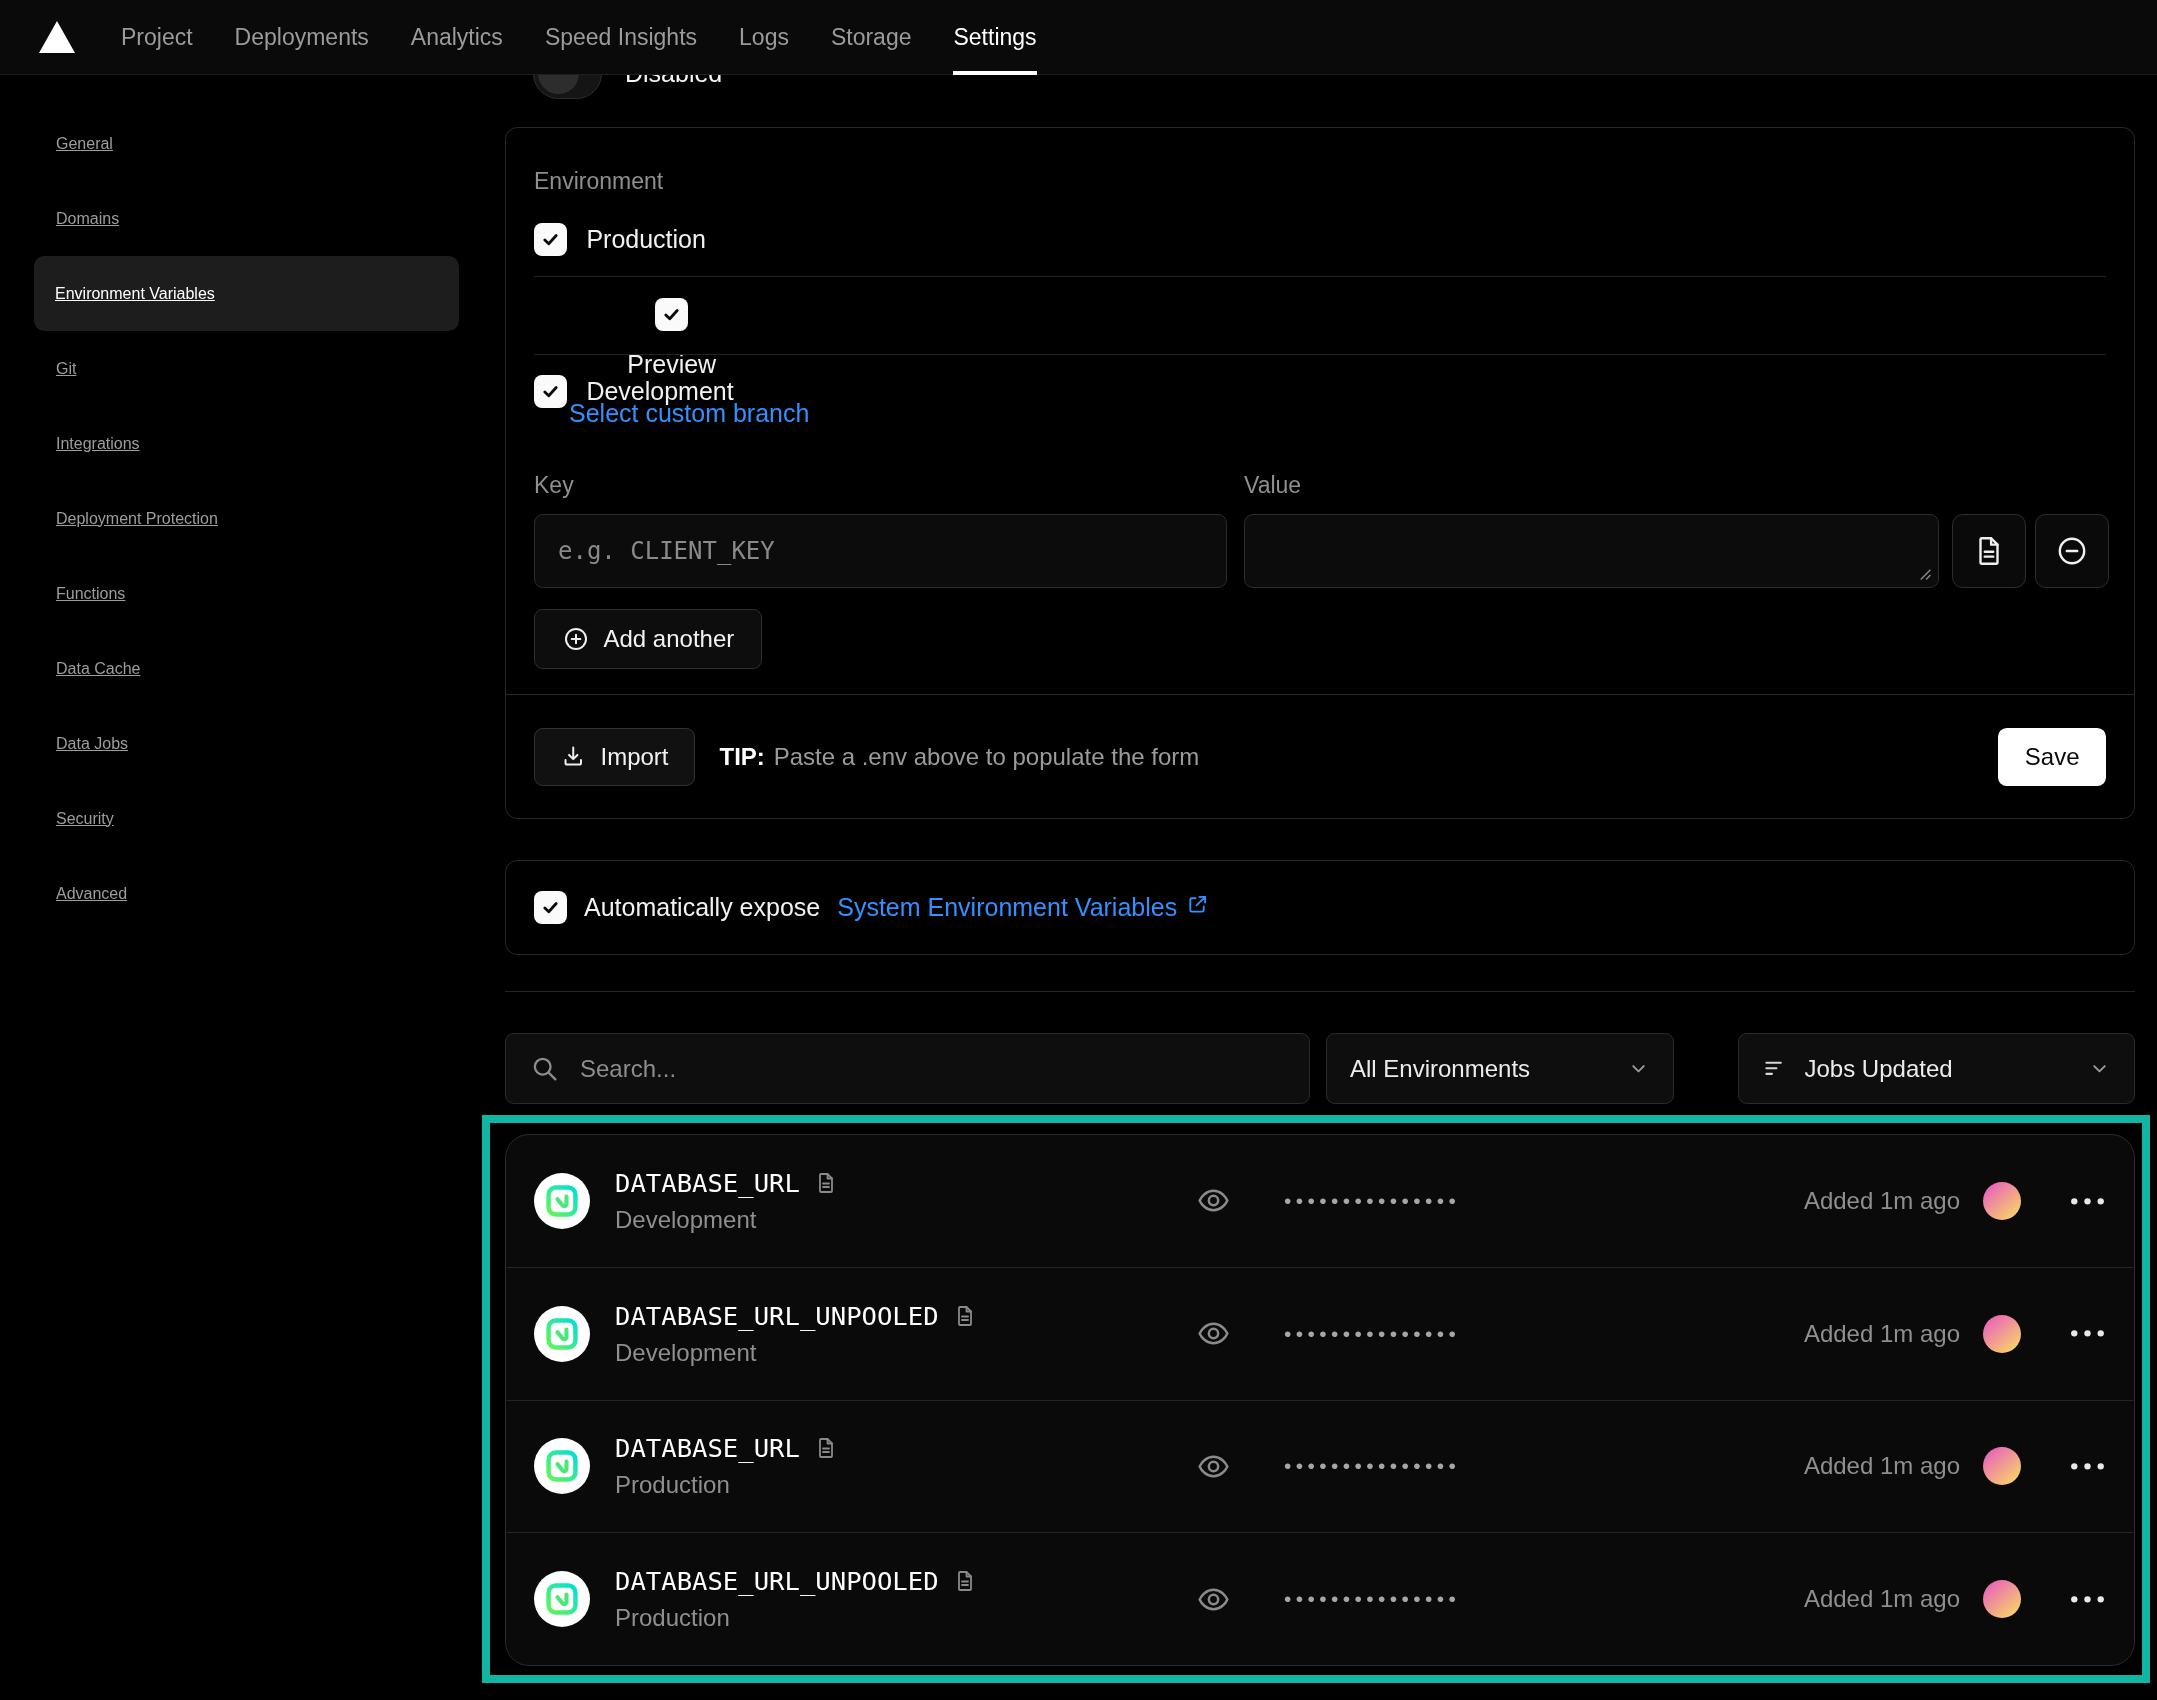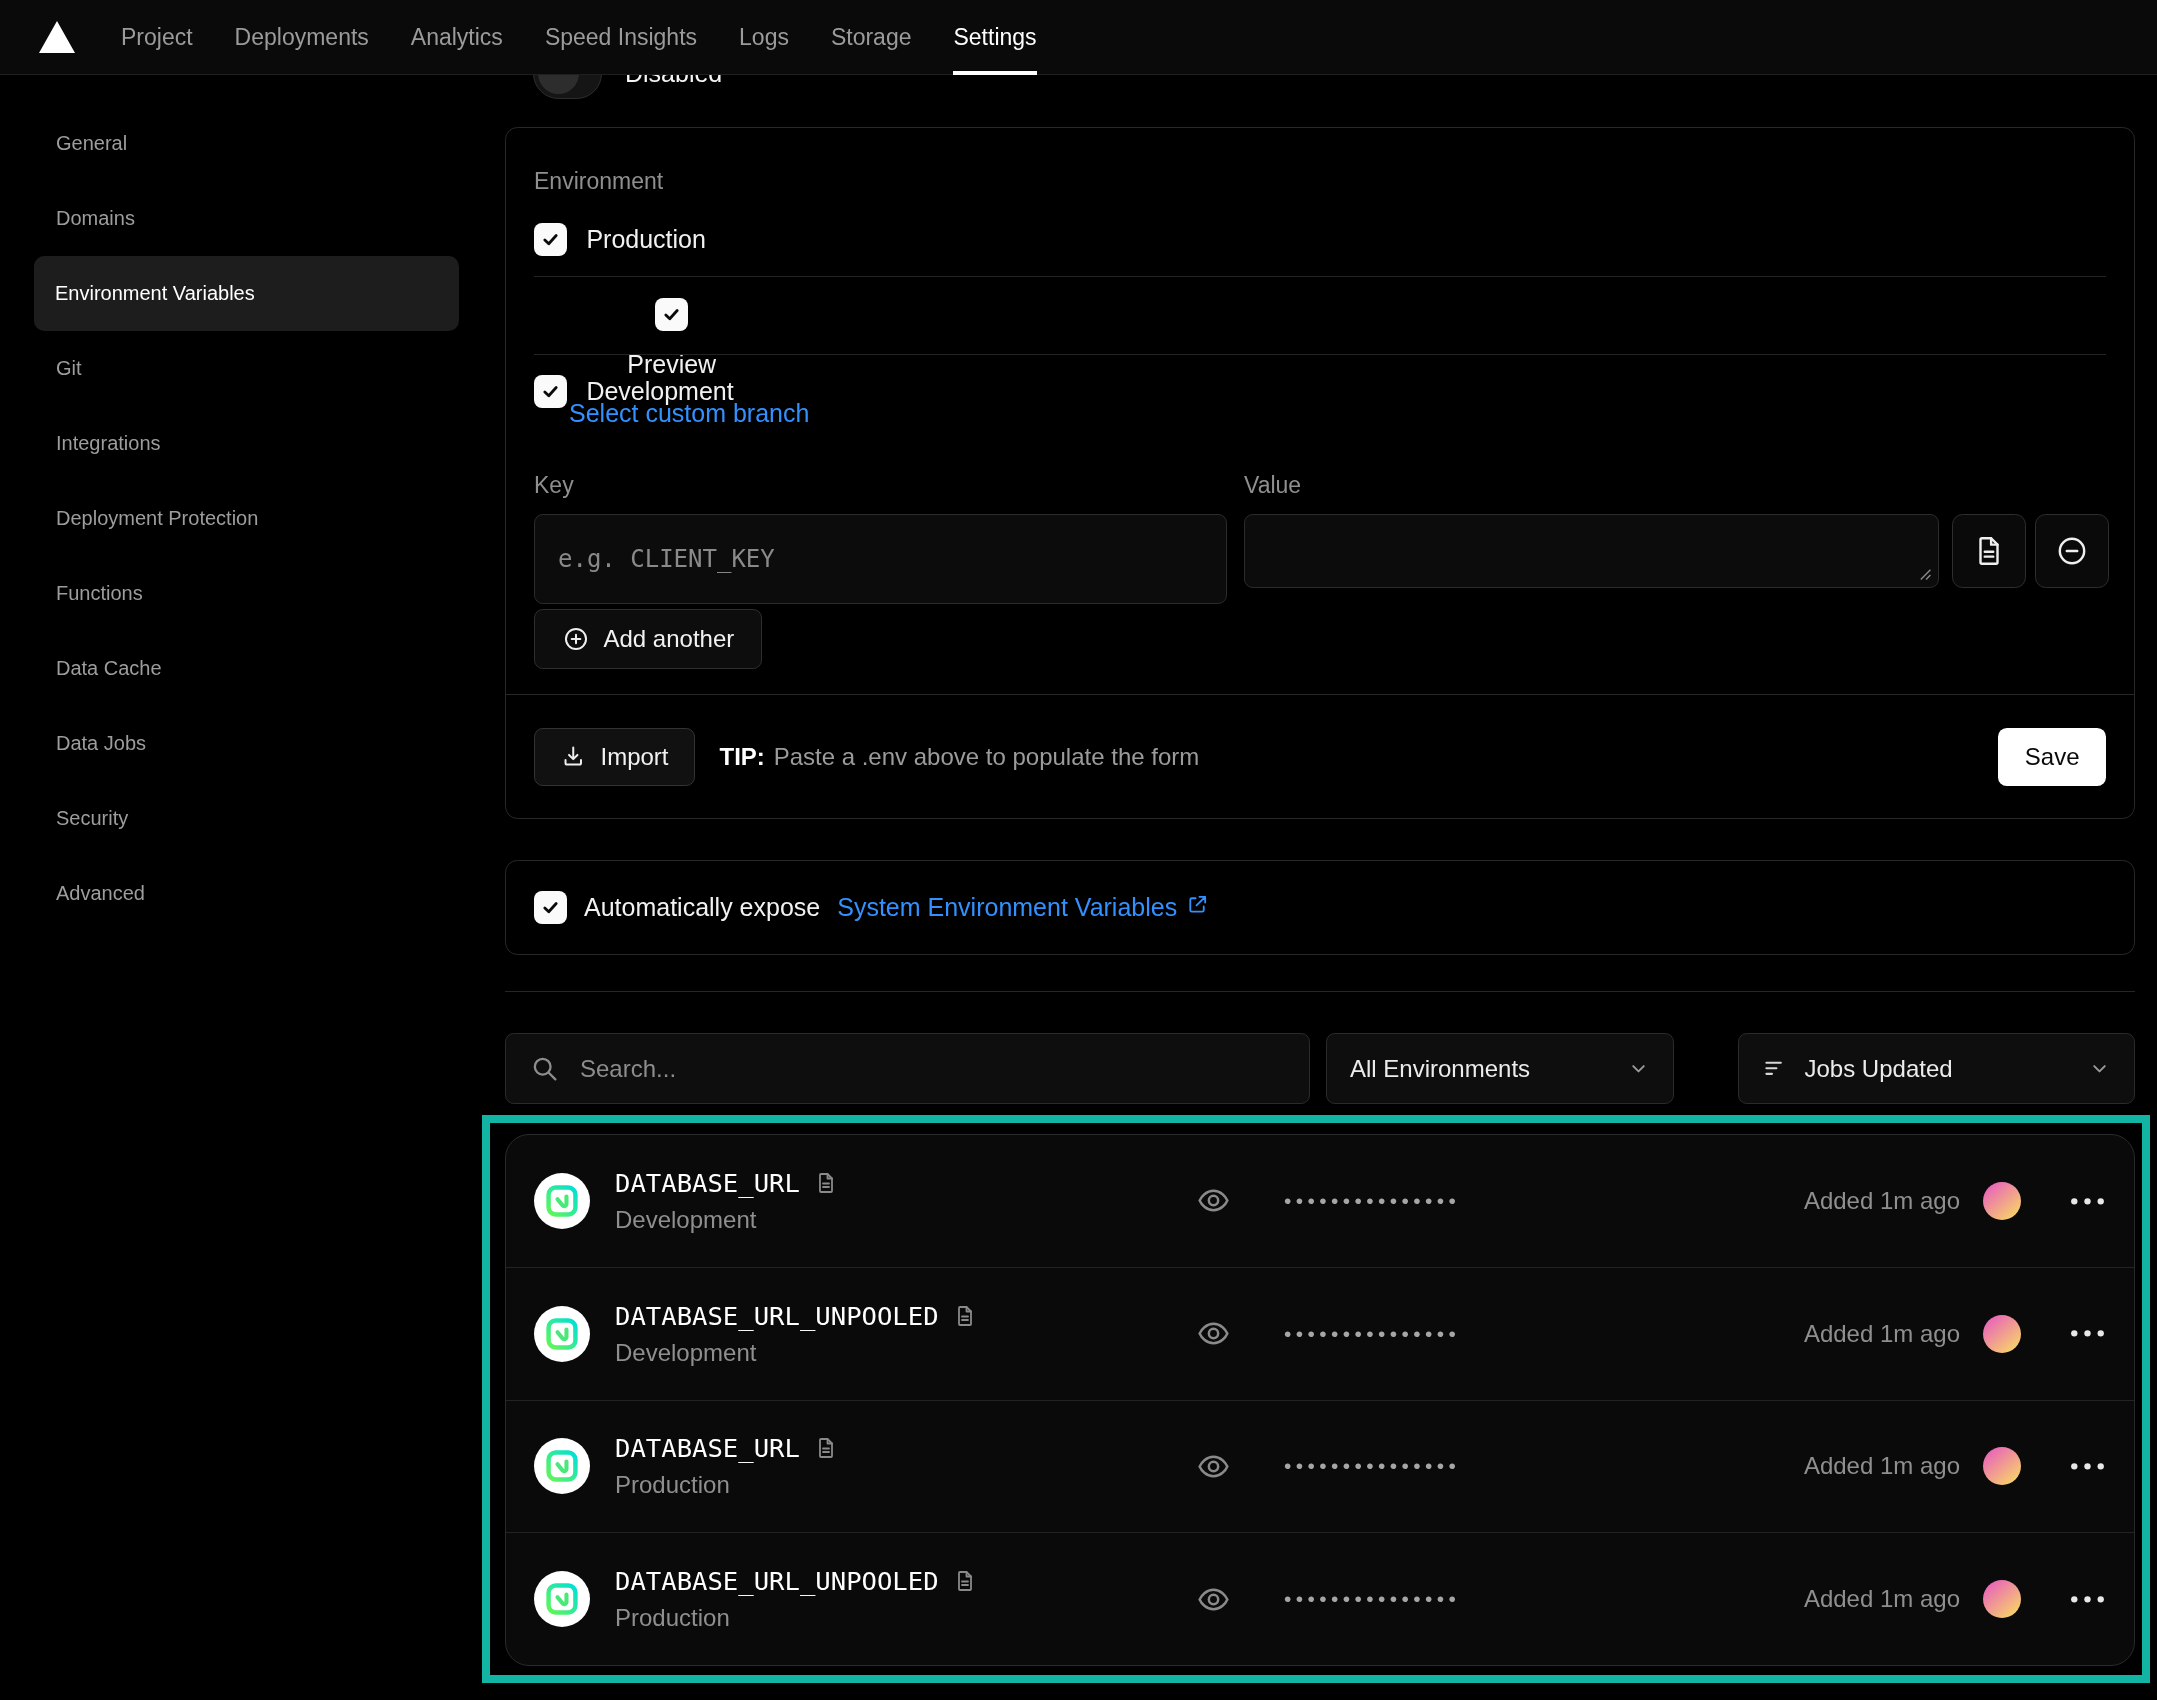--- a/index.html
+++ b/index.html
@@ -17,42 +17,42 @@
 
   
   .toggle-row { position:absolute; top:48px; left:533px; display:flex; align-items:center; gap:23px; z-index:1; }
   .toggle { width:69px; height:51px; border-radius:25.6px; background:#151515; border:0.9px solid #2e2e2e; position:relative; }
   .toggle-knob { position:absolute; left:4.4px; top:4.4px; width:41px; height:41px; border-radius:50%; background:#2d2d2d; }
   .toggle-label { color:#f5f5f5; font-size:25px; }
 
   
   .sidebar { position:absolute; top:75px; left:0; width:481px; padding-top:31px; }
   .side-item { height:75px; display:flex; align-items:center; padding-left:56px;
-               color:#9d9d9d; font-size:20px; cursor:pointer; }
+               color:#9d9d9d; font-size:16px; cursor:pointer;text-decoration:underline; }
   .side-item.active { width:425px; margin-left:34px; padding-left:21px; background:#1d1d1d;
                       border-radius:10.6px; color:#fff; font-weight:500; }
 
   
   .main { position:absolute; left:505px; top:75px; width:1630px; height:1626px; }
   .card { border:0.9px solid #282828; border-radius:12.4px; background:#000; }
 
   #form-card { position:absolute; top:52px; left:0; width:1630px; height:692px; }
   .env-label { position:absolute; left:28px; top:40px; font-size:23px; color:#8f8f8f; }
   .check-row { position:absolute; left:28px; display:flex; align-items:center; gap:19.4px; height:34px; }
   #row-production { top:94px; } #row-preview { top:170px;flex-direction:column; } #row-development { top:246px; }
   .sep { position:absolute; left:28px; right:28px; height:0.9px; background:#232323; }
   #sep1 { top:148px; } #sep2 { top:226px; }
   .checkbox { width:33px; height:33px; border-radius:8px; background:#fafafa;
               display:flex; align-items:center; justify-content:center; cursor:pointer; flex:0 0 auto; }
   .check-label { color:#f2f2f2; font-size:25px; }
   .branch-link { color:#3291ff; font-size:25px; margin-left:35px; cursor:pointer; }
 
   .field-label { position:absolute; top:344px; font-size:23px; color:#8f8f8f; }
   #key-label { left:28px; } #value-label { left:738px; }
-  .key-input { position:absolute; left:28px; top:386px; width:693px; height:90px; background:#0c0c0c;
+  .key-input { position:absolute; left:28px; top:386px; width:693px; height:74px; background:#0c0c0c;
                border:0.9px solid #2c2c2c; border-radius:8.8px; color:#fff; padding:0 23px;
                font-family:"DejaVu Sans Mono",monospace; font-size:24px; outline:none; }
   .key-input::placeholder { color:#8a8a8a; }
   .value-wrap { position:absolute; left:738px; top:386px; width:695px; height:74px; }
   .value-input { width:100%; height:100%; background:#0c0c0c; border:0.9px solid #2c2c2c; border-radius:8.8px;
                  resize:none; color:#fff; font-size:24px; padding:17.6px 21px; outline:none;
                  font-family:"DejaVu Sans Mono",monospace; }
   .resize-glyph { position:absolute; right:7px; bottom:7px; }
   .icon-btn { position:absolute; top:386px; width:74px; height:74px; border:0.9px solid #2e2e2e; border-radius:10.6px;
               background:#0a0a0a; display:flex; align-items:center; justify-content:center; cursor:pointer; }

